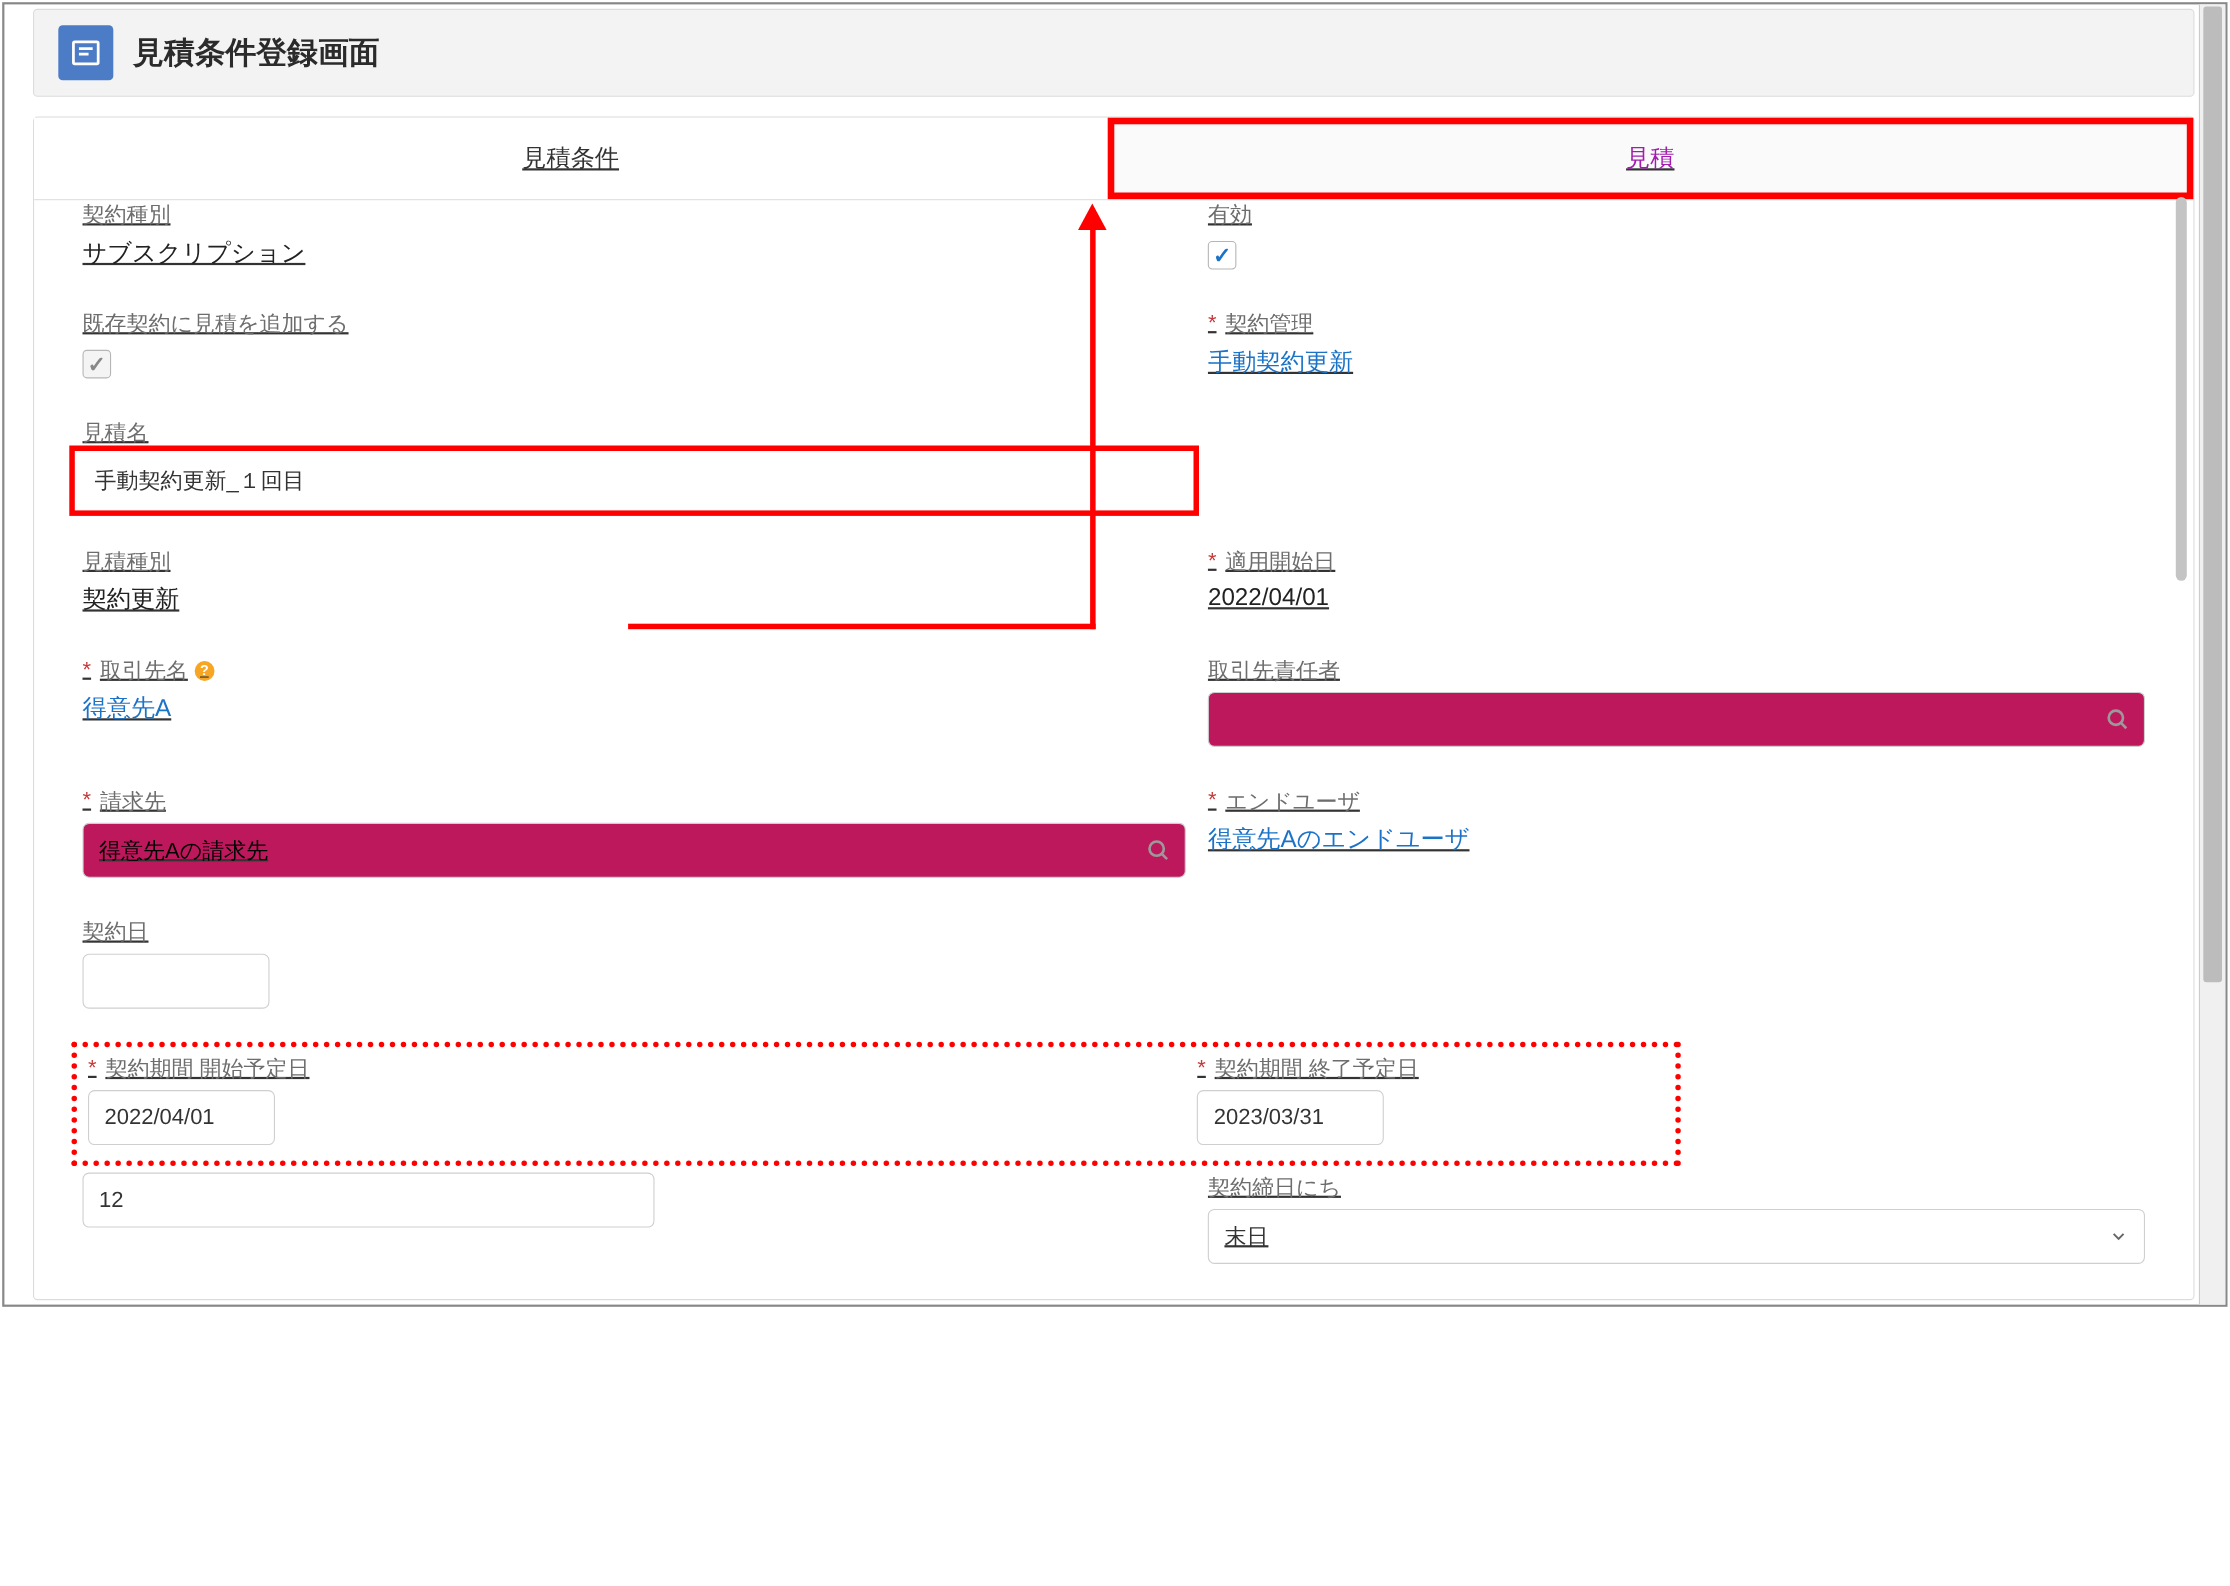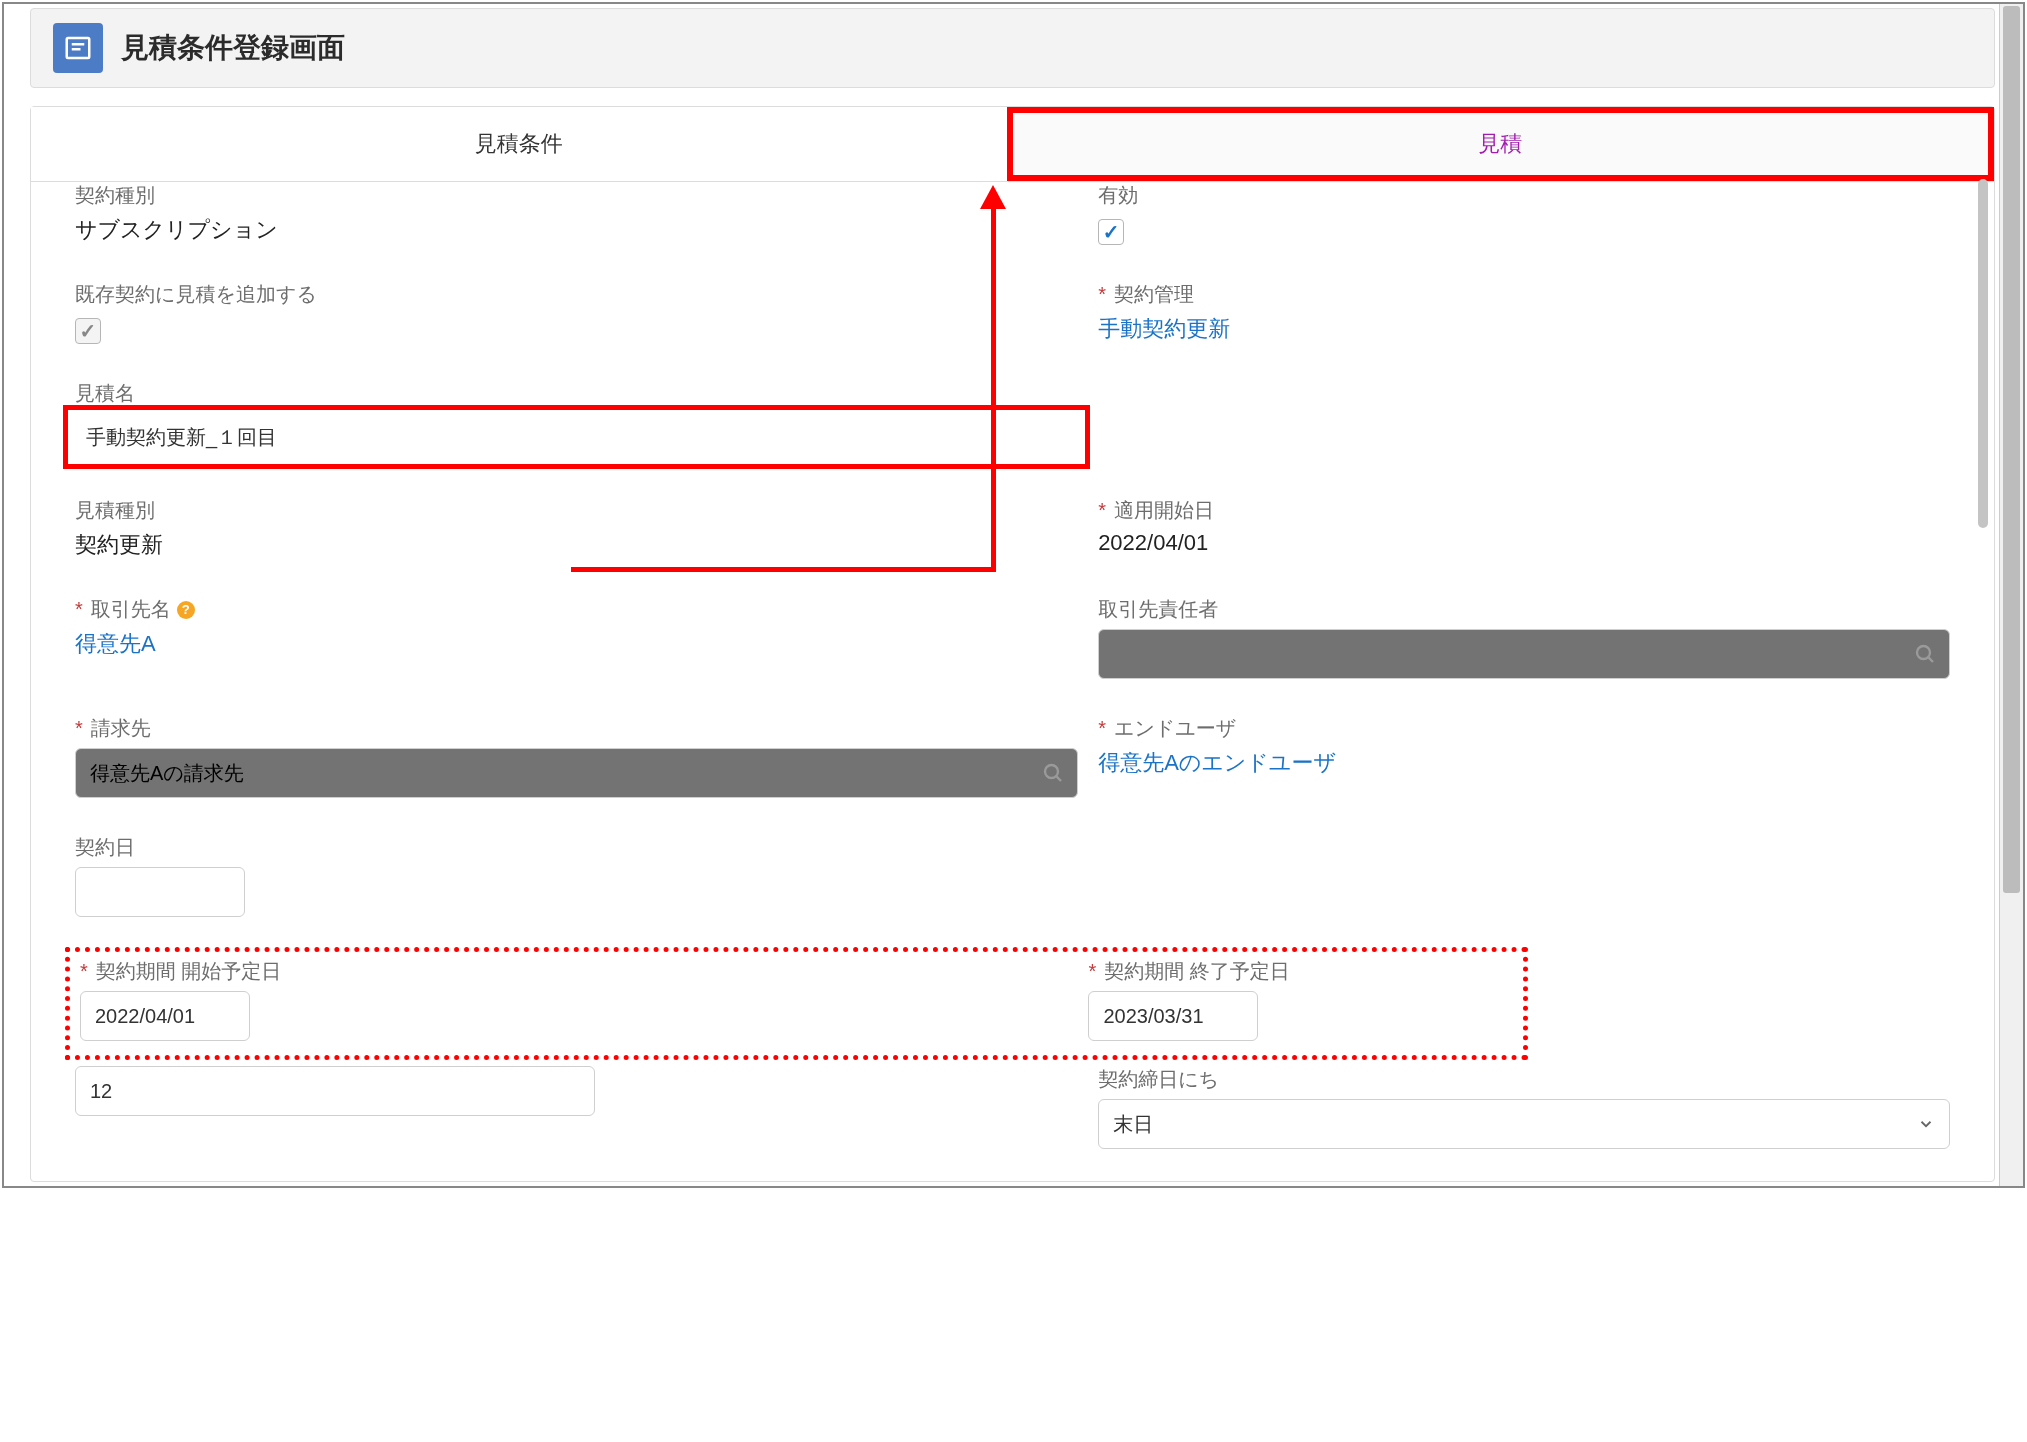--- a/index.html
+++ b/index.html
@@ -179,21 +179,21 @@
       color: #333;
       background: #fff;
     }
     .input-narrow { width: 170px; }
     .input-with-icon {
       display: flex;
       align-items: center;
       border: 1px solid #cfcfcf;
       border-radius: 6px;
       padding-right: 12px;
-      background: #737373;
+      background: #be185d;
     }
     .input-with-icon input {
       border: none; outline: none; height: 48px; flex: 1; padding: 0 14px; font-size: 20px; background: transparent;
     }
     .search-ic { width: 24px; height: 24px; color: #9a9a9a; }
     .select {
       width: 100%;
       height: 50px;
       border: 1px solid #cfcfcf;
       border-radius: 6px;
@@ -211,20 +211,21 @@
       padding: 8px 12px;
       margin: -8px -12px;
     }
     .hl-dotted {
       border: 5px dotted #ff0000;
       padding: 6px 10px 14px 10px;
       margin: -6px -10px -14px -10px;
     }
     .hl-arrow-area {
       position: relative;
+      text-decoration: underline;
     }
     .arrow-line-h {
       position: absolute;
       height: 5px;
       background: #ff0000;
     }
     .arrow-line-v {
       position: absolute;
       width: 5px;
       background: #ff0000;

